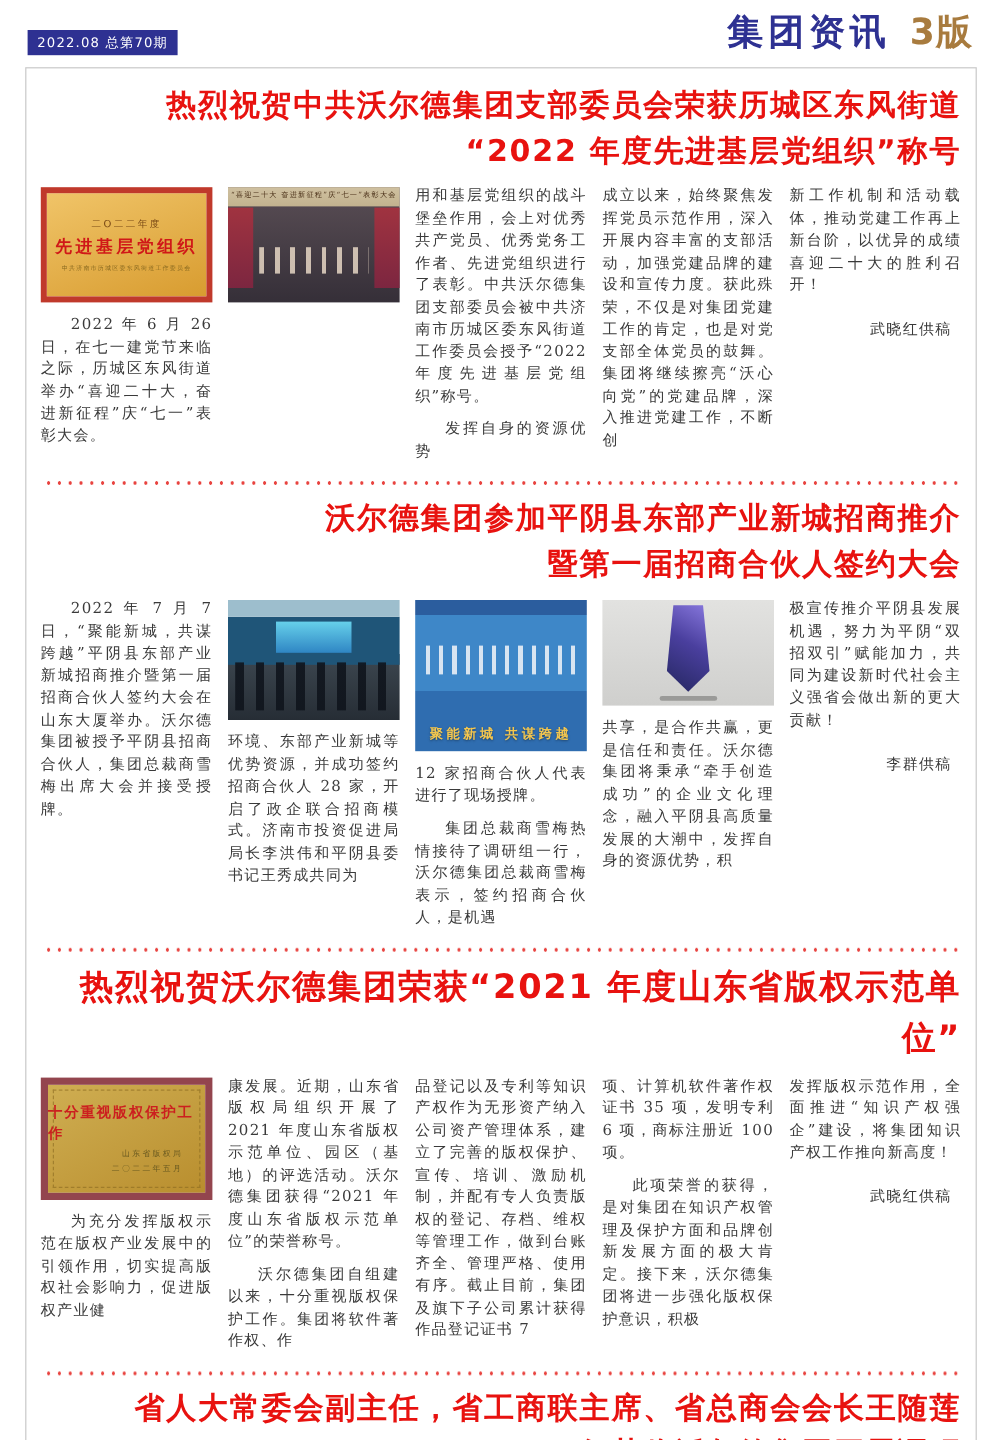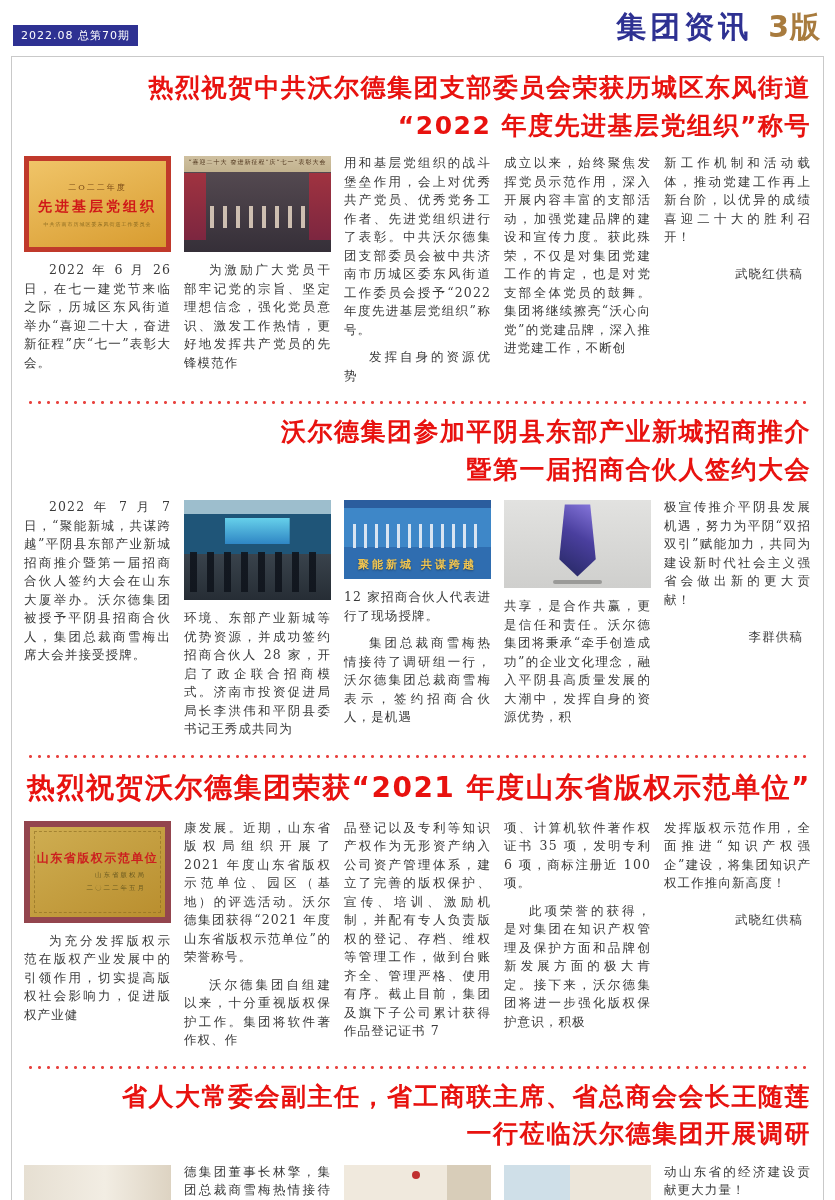--- a/index.html
+++ b/index.html
@@ -1,20 +1,20 @@
 <!DOCTYPE html>
 <html><head>
 <meta charset="utf-8">
 <style>
   * { box-sizing: border-box; }
   html,body { margin:0; padding:0; background:#ffffff; }
   .page {
     width:835px; height:1200px; background:#fff; overflow:hidden;
     font-family:"DejaVu Serif","Liberation Serif",serif;
-    color:#3a3a3a; padding:0 11px;
+    color:#3a3a3a; padding:0 21px;
   }
   
   .masthead {
     height:56px; display:flex; justify-content:space-between; align-items:flex-end;
     padding:0 3px 8px 2px;
   }
   .issue-badge {
     background:#2e3192; color:#ffffff; font-family:"DejaVu Sans","Liberation Sans",sans-serif;
     font-size:11px; padding:3px 8px; letter-spacing:1px; align-self:center; margin-top:22px;
   }
@@ -87,21 +87,21 @@
       linear-gradient(#9dbecd,#9dbecd) no-repeat 0 0/100% 14%,
       linear-gradient(#1f5578,#1f5578) no-repeat 0 14px/100% 40%,
       linear-gradient(#3d4750,#262d35) no-repeat 0 100%/100% 55%;
   }
   .p-hall::after {
     content:""; position:absolute; left:4%; right:4%; bottom:8%; height:40%;
     background:repeating-linear-gradient(90deg, rgba(15,20,28,.9) 0 7px, rgba(0,0,0,0) 7px 17px);
   }
   
   .p-stage2 {
-    height:79px;
+    height:126px;
     background:linear-gradient(180deg,#2b5d9e 0 10%, #3e87c8 10% 60%, #2f6db0 60% 100%);
   }
   .p-stage2::before {
     content:""; position:absolute; left:6%; right:6%; top:30%; height:24px;
     background:repeating-linear-gradient(90deg,#e9eff6 0 3.5px, rgba(0,0,0,0) 3.5px 11px);
     opacity:.9;
   }
   .stage-banner {
     position:absolute; bottom:7px; left:0; right:0; text-align:center;
     color:#f3c64f; font-weight:bold; font-size:11px; letter-spacing:3px;
@@ -168,21 +168,20 @@
             <span class="aw-year">二O二二年度</span>
             <span class="aw-name">先进基层党组织</span>
             <span class="aw-sub">中共济南市历城区委东风街道工作委员会</span>
           </div>
           <p class="ind">2022 年 6 月 26 日，在七一建党节来临之际，历城区东风街道举办“喜迎二十大，奋进新征程”庆“七一”表彰大会。</p>
         </div>
         <div class="col">
           <div class="photo p-stage1">
             <span class="screen-text">“喜迎二十大 奋进新征程”庆“七一”表彰大会</span>
           </div>
-          <p class="ind">为激励广大党员干部牢记党的宗旨、坚定理想信念，强化党员意识、激发工作热情，更好地发挥共产党员的先锋模范作</p>
         </div>
         <div class="col">
           <p class="cont">用和基层党组织的战斗堡垒作用，会上对优秀共产党员、优秀党务工作者、先进党组织进行了表彰。中共沃尔德集团支部委员会被中共济南市历城区委东风街道工作委员会授予“2022 年度先进基层党组织”称号。</p>
           <p class="ind">发挥自身的资源优势</p>
         </div>
         <div class="col">
           <p class="cont">成立以来，始终聚焦发挥党员示范作用，深入开展内容丰富的支部活动，加强党建品牌的建设和宣传力度。获此殊荣，不仅是对集团党建工作的肯定，也是对党支部全体党员的鼓舞。集团将继续擦亮“沃心向党”的党建品牌，深入推进党建工作，不断创</p>
         </div>
         <div class="col">
           <p class="cont">新工作机制和活动载体，推动党建工作再上新台阶，以优异的成绩喜迎二十大的胜利召开！</p>
@@ -227,21 +226,21 @@
     <div class="dotsep"></div>
 
     <section class="article">
       <h1 class="atitle single">
         <span>热烈祝贺沃尔德集团荣获“2021 年度山东省版权示范单位”</span>
       </h1>
       <div class="cols">
         <div class="col">
           <div class="photo p-award2">
             <span class="inner"></span>
-            <span class="aw2-title">山东省版权示范单位</span>
+            <span class="aw2-title">十分重视版权保护工作</span>
             <span class="aw2-org">山东省版权局</span>
             <span class="aw2-date">二〇二二年五月</span>
           </div>
           <p class="ind">为充分发挥版权示范在版权产业发展中的引领作用，切实提高版权社会影响力，促进版权产业健</p>
         </div>
         <div class="col">
           <p class="cont">康发展。近期，山东省版权局组织开展了 2021 年度山东省版权示范单位、园区（基地）的评选活动。沃尔德集团获得“2021 年度山东省版权示范单位”的荣誉称号。</p>
           <p class="ind">沃尔德集团自组建以来，十分重视版权保护工作。集团将软件著作权、作</p>
         </div>
         <div class="col">

